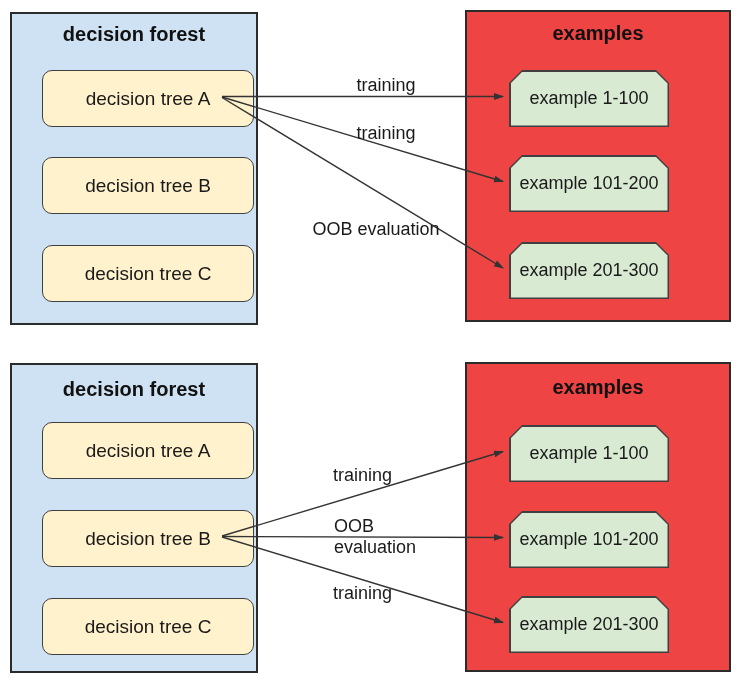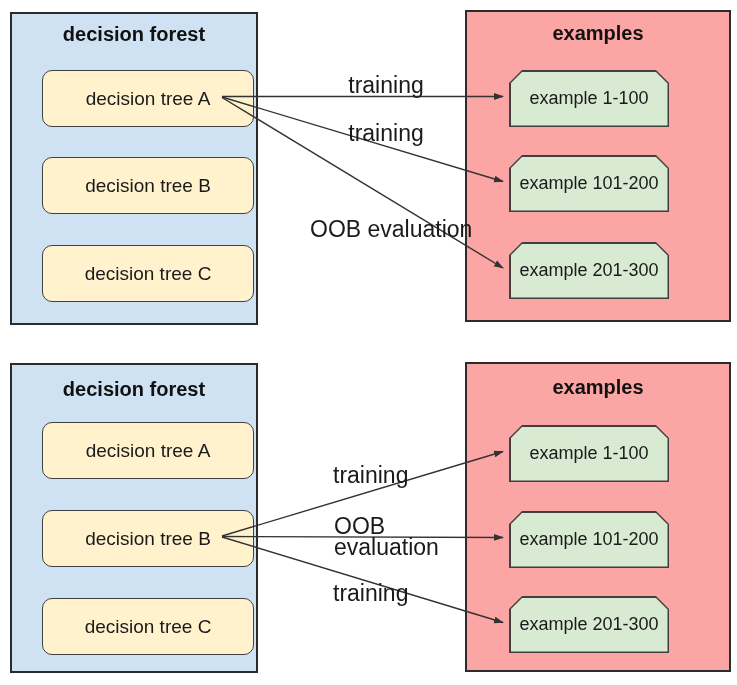--- a/index.html
+++ b/index.html
@@ -2,21 +2,21 @@
 <html><head>
 <meta charset="utf-8">
 <style>
   html,body{margin:0;padding:0;background:#ffffff;}
   #canvas{
     position:relative;width:737px;height:685px;background:#ffffff;
     font-family:Liberation Sans, sans-serif;color:#1a1a1a;overflow:hidden;
   }
   .panel{position:absolute;box-sizing:border-box;border:2px solid #2b2b2b;}
   .panel.forest{background:#cfe2f3;}
-  .panel.examples{background:#fca5a5;}
+  .panel.examples{background:#ef4444;}
   .panel-title{
     position:absolute;left:0;right:0;text-align:center;
     font-size:20px;font-weight:bold;color:#111111;
   }
   .tree-node{
     position:absolute;width:212px;height:57px;box-sizing:border-box;
     background:#fff2cc;border:1.5px solid #404040;border-radius:10px;
     display:flex;align-items:center;justify-content:center;
     font-size:19px;color:#1a1a1a;
   }
@@ -29,21 +29,21 @@
     position:absolute;inset:1.5px;background:#d9ead3;
     clip-path:polygon(12px 0, calc(100% - 12px) 0, 100% 12px, 100% 100%, 0 100%, 0 12px);
   }
   .example-node .node-label{
     position:absolute;inset:0;display:flex;align-items:center;justify-content:center;
     font-size:18px;color:#1a1a1a;
   }
   .arrows-layer{position:absolute;left:0;top:0;pointer-events:none;}
   .arrows-layer line{stroke:#333333;stroke-width:1.4;}
   .arrow-label{
-    position:absolute;font-size:23px;line-height:21px;color:#1a1a1a;
+    position:absolute;font-size:18px;line-height:21px;color:#1a1a1a;
   }
   .arrow-label.centered{text-align:center;white-space:nowrap;}
 </style>
 </head>
 <body>
 
 <div id="canvas">
 
   <section class="panel forest" style="left:10px;top:12px;width:248px;height:313px">
     <div class="panel-title" style="top:9px">decision forest</div>

